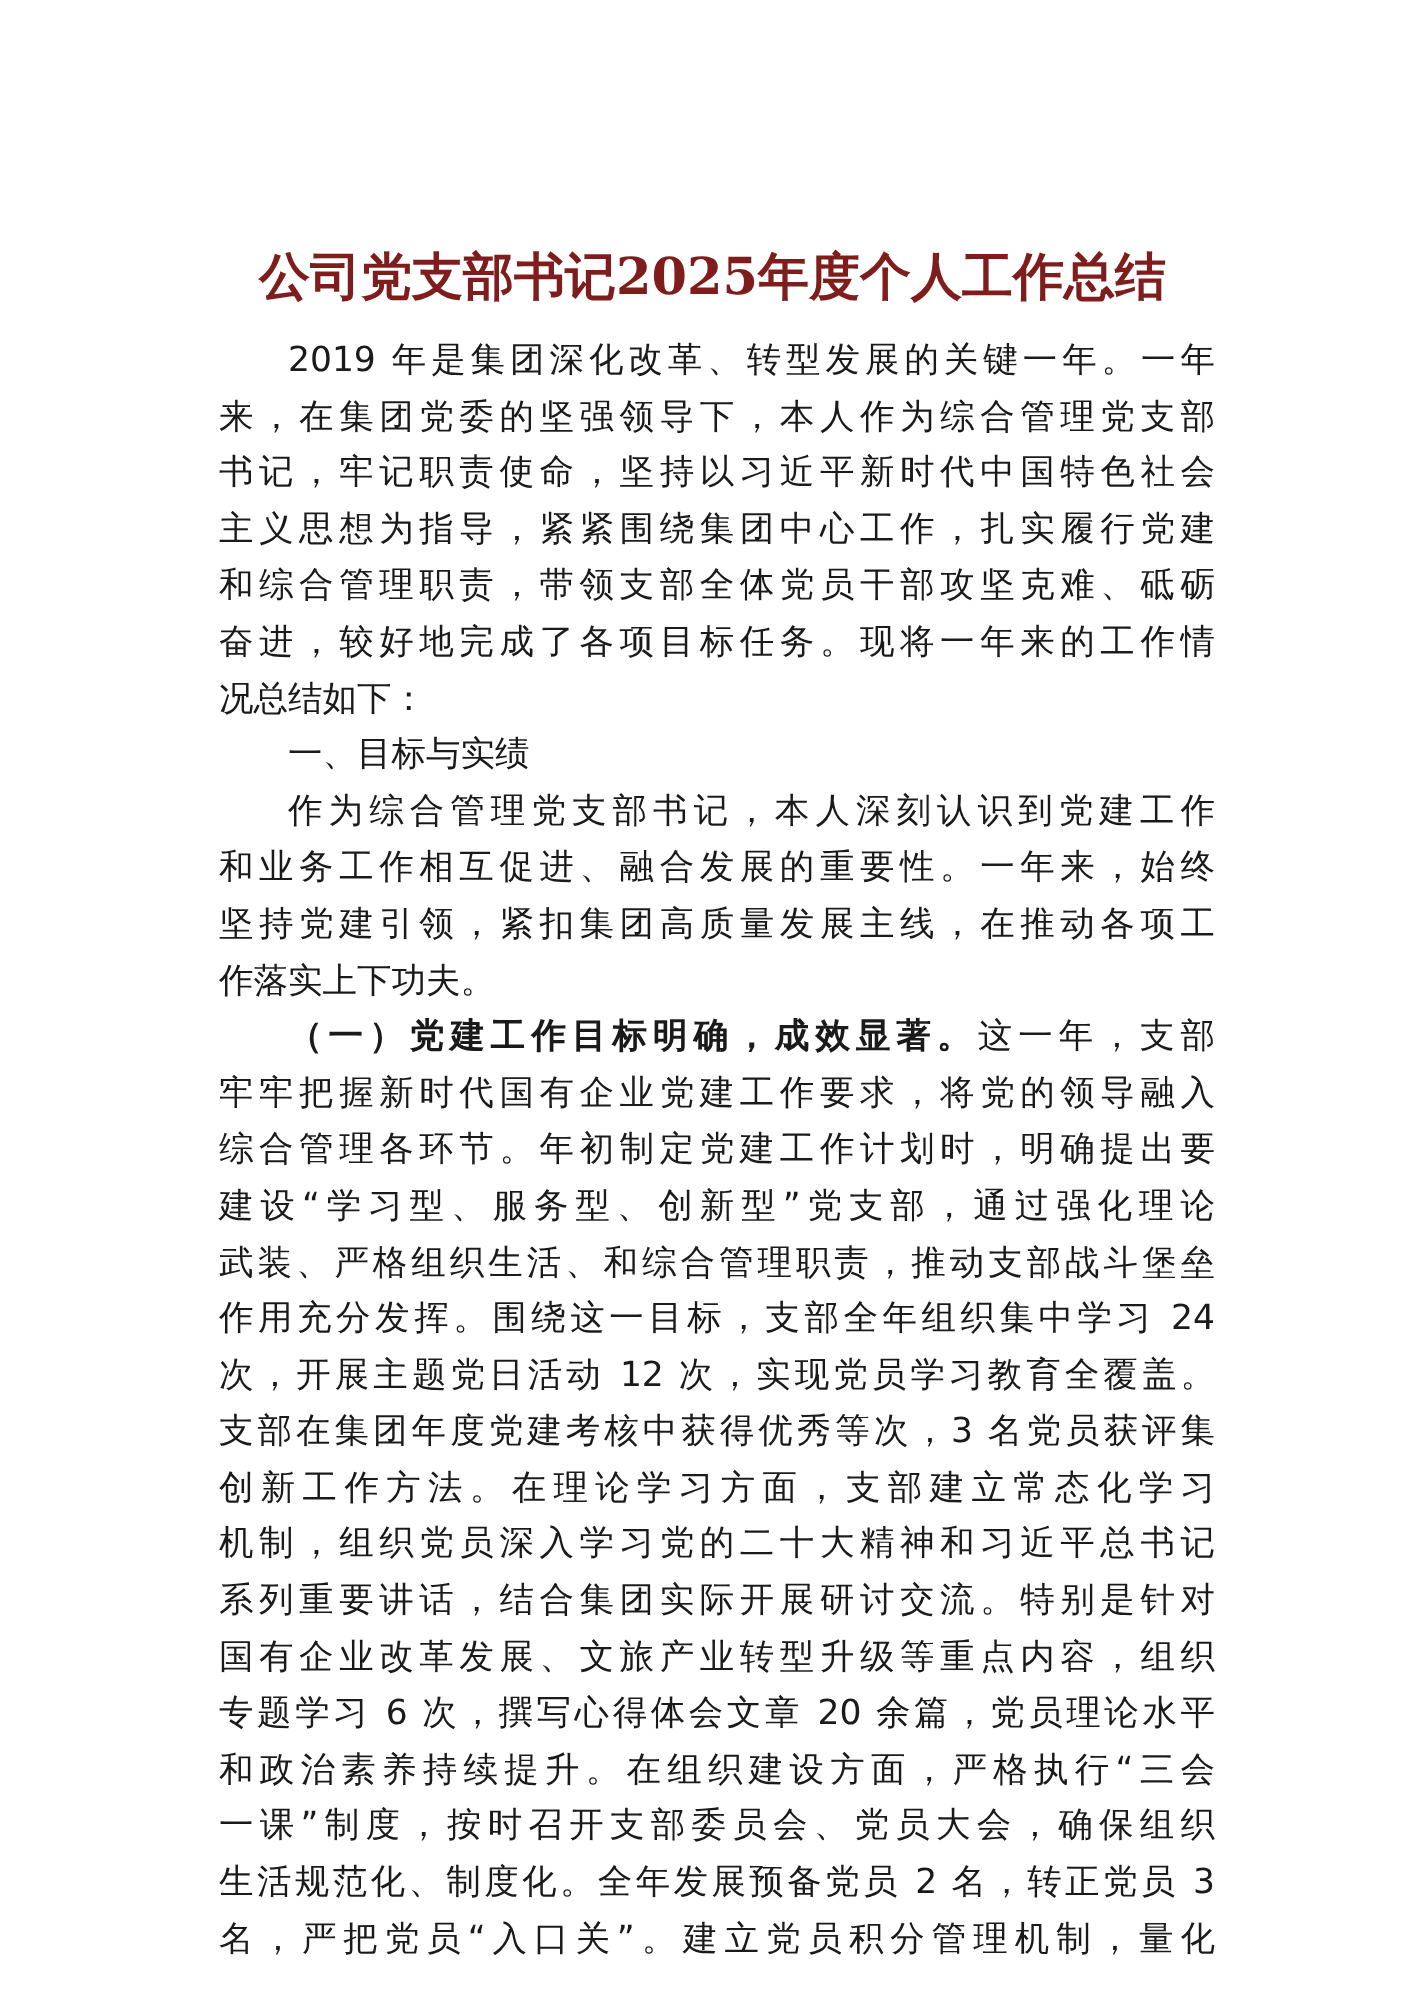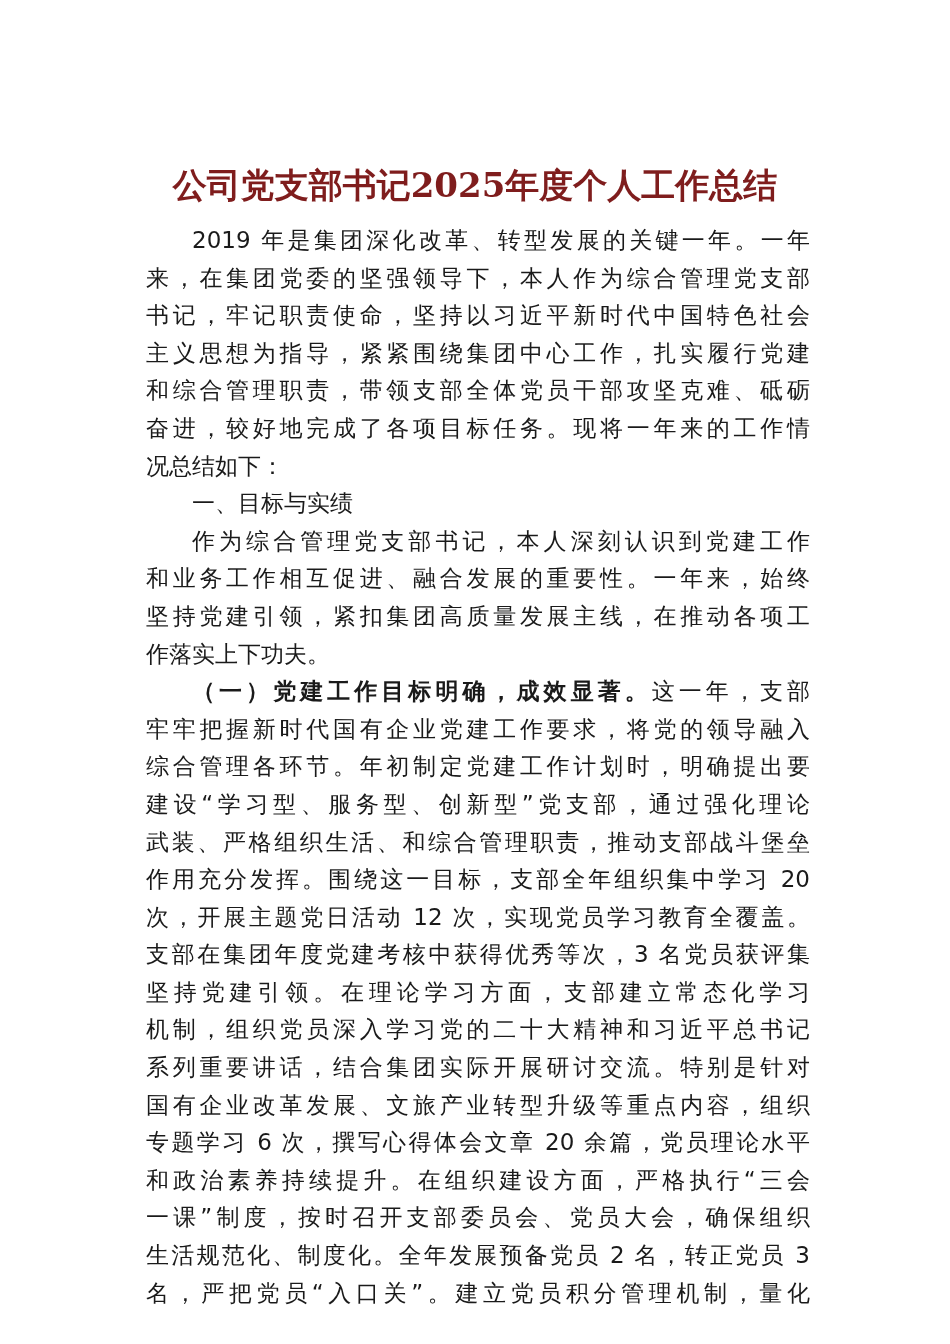--- a/index.html
+++ b/index.html
@@ -47,24 +47,24 @@
       <span class="line">坚持党建引领，紧扣集团高质量发展主线，在推动各项工</span>
       <span class="line last">作落实上下功夫。</span>
     </div>
 
     <div>
       <span class="line indent"><span class="bold-run">（一）党建工作目标明确，成效显著。</span><span>这一年，支部</span></span>
       <span class="line">牢牢把握新时代国有企业党建工作要求，将党的领导融入</span>
       <span class="line">综合管理各环节。年初制定党建工作计划时，明确提出要</span>
       <span class="line">建设“学习型、服务型、创新型”党支部，通过强化理论</span>
       <span class="line">武装、严格组织生活、和综合管理职责，推动支部战斗堡垒</span>
-      <span class="line">作用充分发挥。围绕这一目标，支部全年组织集中学习 20</span>
+      <span class="line">作用充分发挥。围绕这一目标，支部全年组织集中学习 24</span>
       <span class="line">次，开展主题党日活动 12 次，实现党员学习教育全覆盖。</span>
       <span class="line">支部在集团年度党建考核中获得优秀等次，3 名党员获评集</span>
-      <span class="line">坚持党建引领。在理论学习方面，支部建立常态化学习</span>
+      <span class="line">创新工作方法。在理论学习方面，支部建立常态化学习</span>
       <span class="line">机制，组织党员深入学习党的二十大精神和习近平总书记</span>
       <span class="line">系列重要讲话，结合集团实际开展研讨交流。特别是针对</span>
       <span class="line">国有企业改革发展、文旅产业转型升级等重点内容，组织</span>
       <span class="line">专题学习 6 次，撰写心得体会文章 20 余篇，党员理论水平</span>
       <span class="line">和政治素养持续提升。在组织建设方面，严格执行“三会</span>
       <span class="line">一课”制度，按时召开支部委员会、党员大会，确保组织</span>
       <span class="line">生活规范化、制度化。全年发展预备党员 2 名，转正党员 3</span>
       <span class="line">名，严把党员“入口关”。建立党员积分管理机制，量化</span>
     </div>
   </div>

